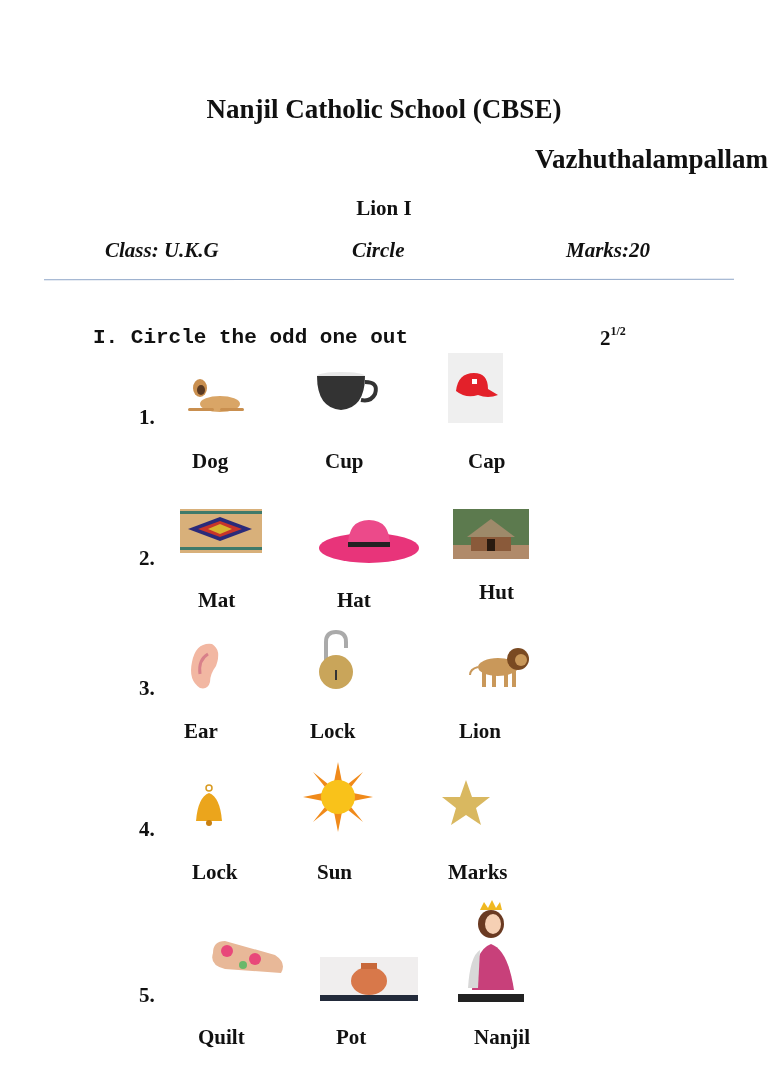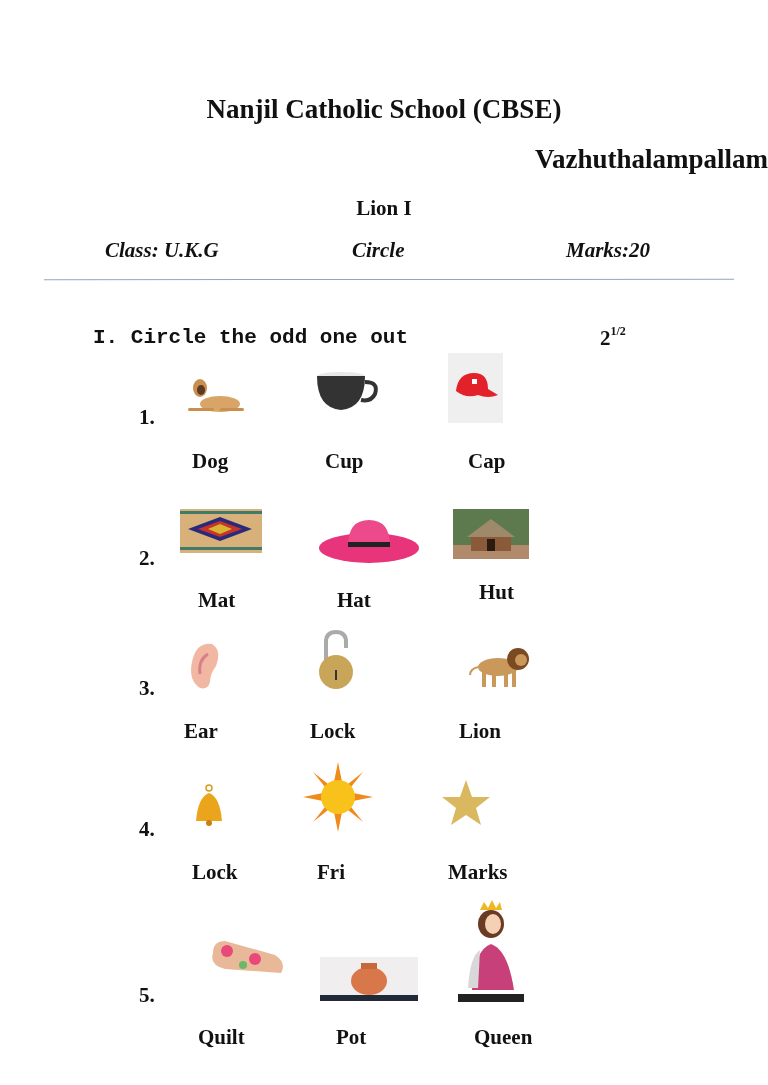--- a/index.html
+++ b/index.html
@@ -120,21 +120,21 @@
       <polygon points="60,60 45,48 48,45"></polygon>
     <polygon points="60,10 48,25 45,22"></polygon>
       <polygon points="10,60 22,45 25,48"></polygon>
   </g>
   <circle cx="35" cy="35" r="17" fill="#f9c21a"></circle>
 </svg>
 <svg class="pic" style="left:440px;top:778px" width="52" height="50" viewBox="0 0 52 50">
   <polygon points="26,2 32,19 50,19 36,30 41,47 26,37 11,47 16,30 2,19 20,19" fill="#d9b860"></polygon>
 </svg>
 <div class="abs word" style="left:192px;top:860px">Lock</div>
-<div class="abs word" style="left:317px;top:860px">Fri</div>
+<div class="abs word" style="left:317px;top:860px">Sun</div>
 <div class="abs word" style="left:448px;top:860px">Marks</div>
 
 <div class="abs num" style="left:139px;top:983px">5.</div>
 <svg class="pic" style="left:205px;top:937px" width="84" height="42" viewBox="0 0 84 42">
   <path d="M8 16 Q8 4 20 4 L70 18 Q82 26 76 36 L20 32 Q4 28 8 16 Z" fill="#e8b898"></path>
   <circle cx="22" cy="14" r="6" fill="#e8487a"></circle>
   <circle cx="50" cy="22" r="6" fill="#e8487a"></circle>
   <circle cx="38" cy="28" r="4" fill="#6ab86a"></circle>
 </svg>
 <svg class="pic" style="left:320px;top:957px" width="98" height="44" viewBox="0 0 98 44">
@@ -146,13 +146,13 @@
 <svg class="pic" style="left:458px;top:900px" width="66" height="102" viewBox="0 0 66 102">
   <polygon points="22,10 26,2 30,8 34,0 38,8 42,2 44,10" fill="#f0b820"></polygon>
   <ellipse cx="33" cy="24" rx="13" ry="14" fill="#6a3a22"></ellipse>
   <ellipse cx="35" cy="24" rx="8" ry="10" fill="#f6d0b4"></ellipse>
   <path d="M14 90 Q16 50 33 44 Q50 50 56 90 Z" fill="#c8407a"></path>
   <path d="M10 88 Q12 56 22 50 L20 88 Z" fill="#d8d8d8"></path>
   <rect x="0" y="94" width="66" height="8" fill="#222"></rect>
 </svg>
 <div class="abs word" style="left:198px;top:1025px">Quilt</div>
 <div class="abs word" style="left:336px;top:1025px">Pot</div>
-<div class="abs word" style="left:474px;top:1025px">Queen</div>
+<div class="abs word" style="left:474px;top:1025px">Nanjil</div>
 
 </body></html>

